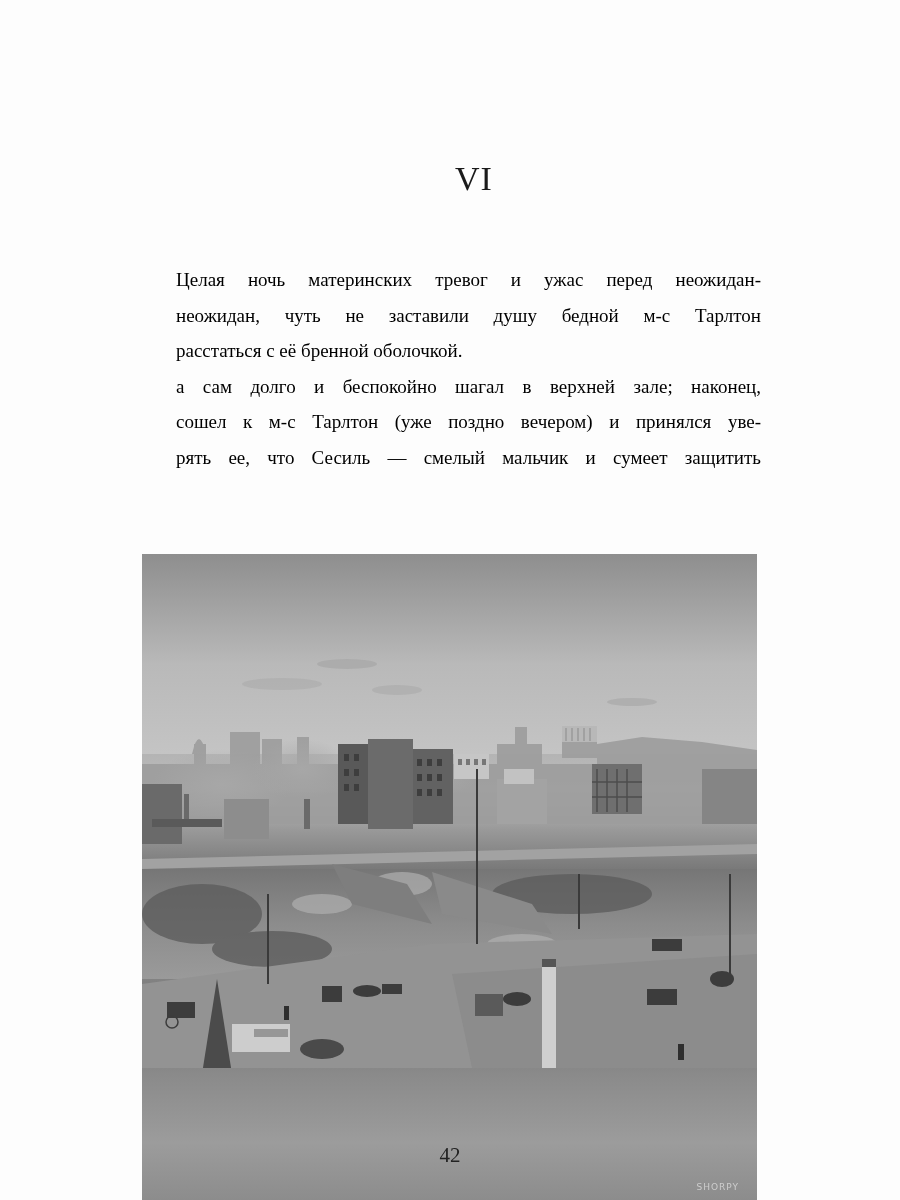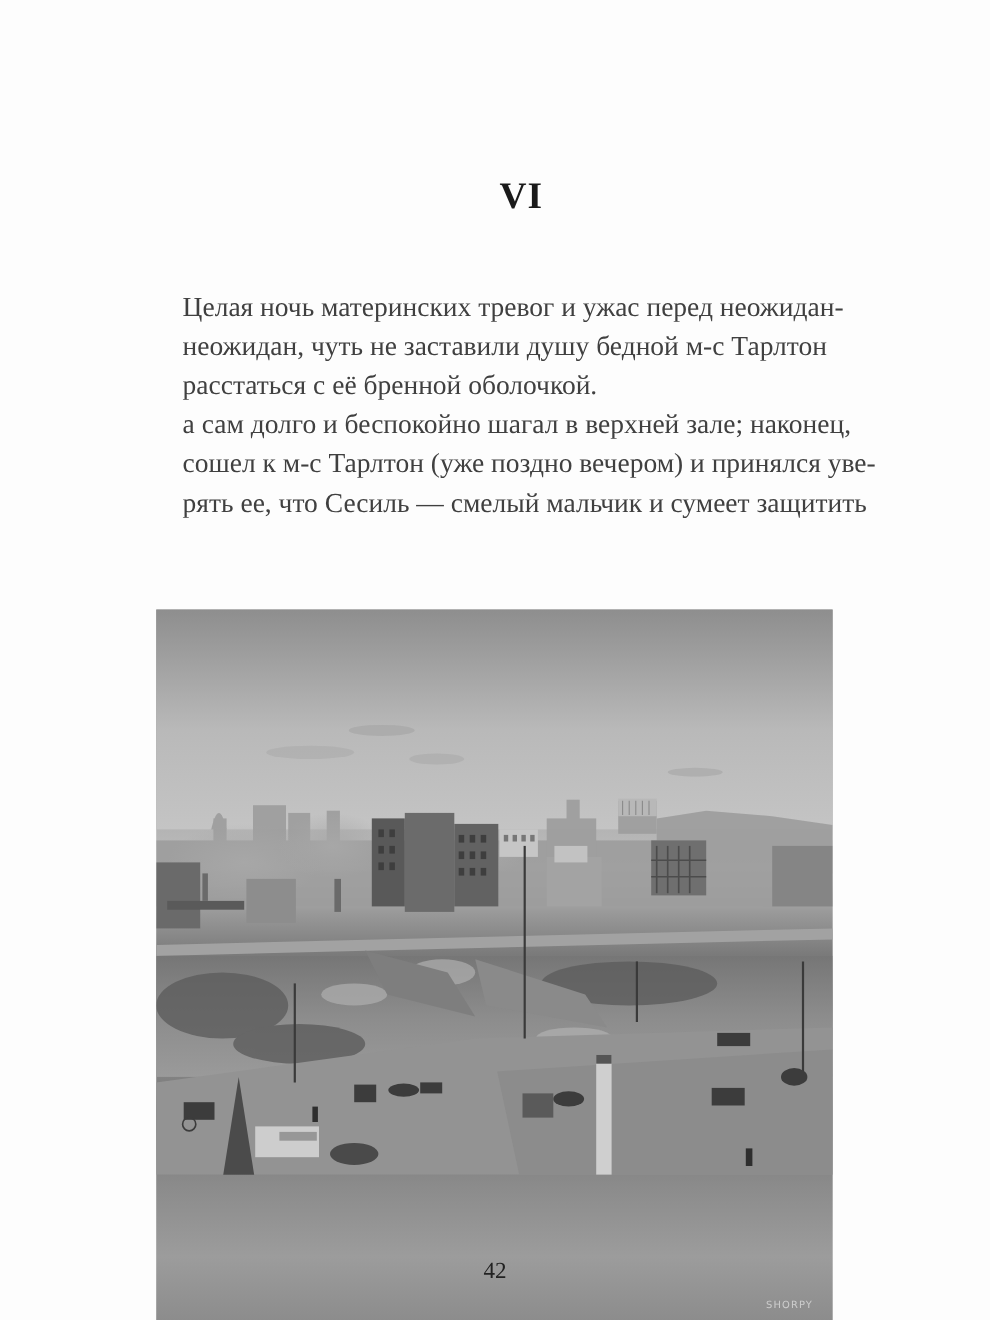--- a/index.html
+++ b/index.html
@@ -20,33 +20,33 @@
     left: 0; top: 0;
     width: 900px; height: 1200px;
     background: #fdfdfd;
   }
   .chapter-title {
     position: absolute;
     left: 0; right: 0;
     top: 160px;
     text-align: center;
     font-size: 34px;
-    font-weight: bold;
+    font-weight: normal;
     letter-spacing: 1px;
     color: #1a1a1a;
     margin-left: 48px;
   }
   .body-text {
     position: absolute;
-    left: 136px;
+    left: 146px;
     top: 262px;
     width: 615px;
-    font-size: 25px;
+    font-size: 19px;
     line-height: 35.5px;
-    color: #404040;
+    color: #000000;
   }
   .para {
     margin: 0;
     text-align: justify;
     text-indent: 30px;
     hyphens: manual;
   }
   .line {
     display: block;
     text-align: justify;

